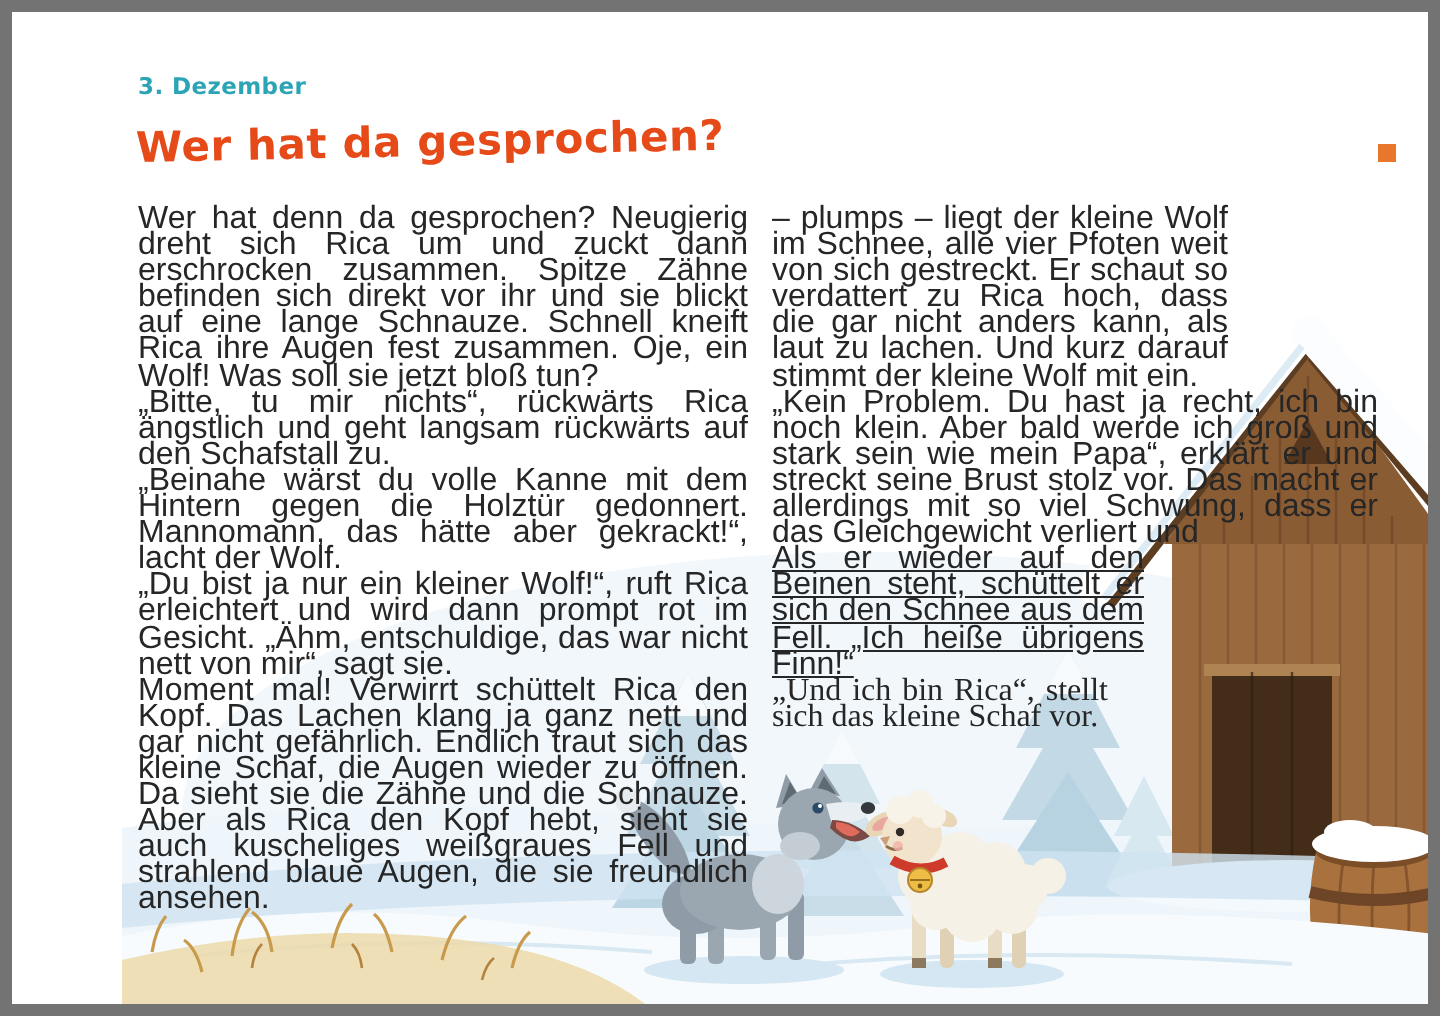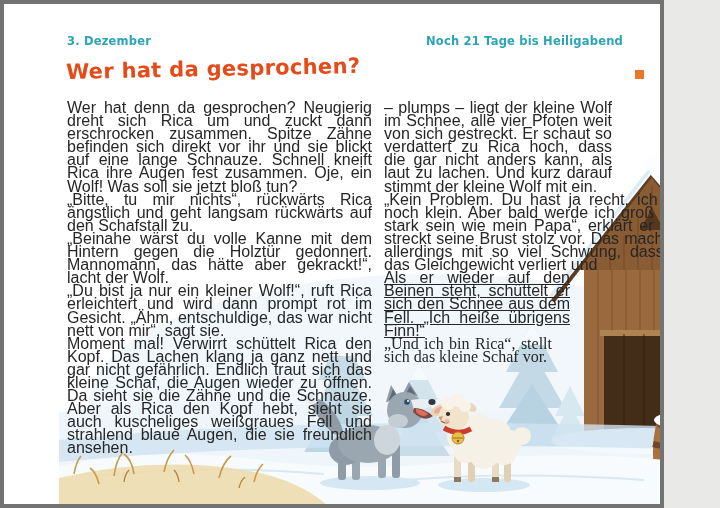--- a/index.html
+++ b/index.html
@@ -1,18 +1,18 @@
 <!DOCTYPE html>
 <html lang="de"><head>
 <meta charset="utf-8">
 <style>
   html,body{margin:0;padding:0;background:#e9e9e7;}
   .page{
-    position:relative;width:664px;height:508px;background:#ffffff;
-    border:4px solid #737373;box-sizing:border-box;overflow:hidden;
+    position:relative;width:720px;height:508px;background:#ffffff;
+    border:6px solid #737373;box-sizing:border-box;overflow:hidden;
     font-family:"Liberation Sans",sans-serif;
   }
   .hdr{
     position:absolute;top:30px;left:63px;right:37px;
     display:flex;justify-content:space-between;
     font-family:"DejaVu Sans",sans-serif;
     font-size:11.5px;font-weight:bold;color:#2ba4b6;letter-spacing:.2px;
   }
   .title{
     position:absolute;top:56px;left:62px;
@@ -167,21 +167,20 @@
       <circle cx="443" cy="417" r="2.5" fill="#f0b2a6" opacity="0.8"></circle>
       <path d="M440 424 Q 454 432 467 425" stroke="#cf3b2a" stroke-width="5" fill="none"></path>
       <circle cx="454" cy="434" r="6" fill="#eebd45" stroke="#b8862a" stroke-width="1"></circle>
       <line x1="449" y1="434" x2="459" y2="434" stroke="#9a6f1e" stroke-width="1"></line>
       <circle cx="454" cy="437" r="1.2" fill="#7a5514"></circle>
     </g>
   </svg>
 
   <div class="hdr">
     <span>3. Dezember</span>
-    <span>Noch 21 Tage bis Heiligabend</span>
   </div>
 
   <div class="title">Wer hat da gesprochen?</div>
   <div class="accent-square"></div>
 
   <div class="col col-left">
     <p>Wer hat denn da gesprochen? Neugierig dreht sich Rica um und zuckt dann erschrocken zusammen. Spitze Zähne befinden sich direkt vor ihr und sie blickt auf eine lange Schnauze. Schnell kneift Rica ihre Augen fest zusammen. Oje, ein Wolf! Was soll sie jetzt bloß tun?</p>
     <p>„Bitte, tu mir nichts“, rückwärts Rica ängstlich und geht langsam rückwärts auf den Schafstall zu.</p>
     <p>„Beinahe wärst du volle Kanne mit dem Hintern gegen die Holztür gedonnert. Mannomann, das hätte aber gekrackt!“, lacht der Wolf.</p>
     <p>„Du bist ja nur ein kleiner Wolf!“, ruft Rica erleichtert und wird dann prompt rot im Gesicht. „Ähm, entschuldige, das war nicht nett von mir“, sagt sie.</p>

